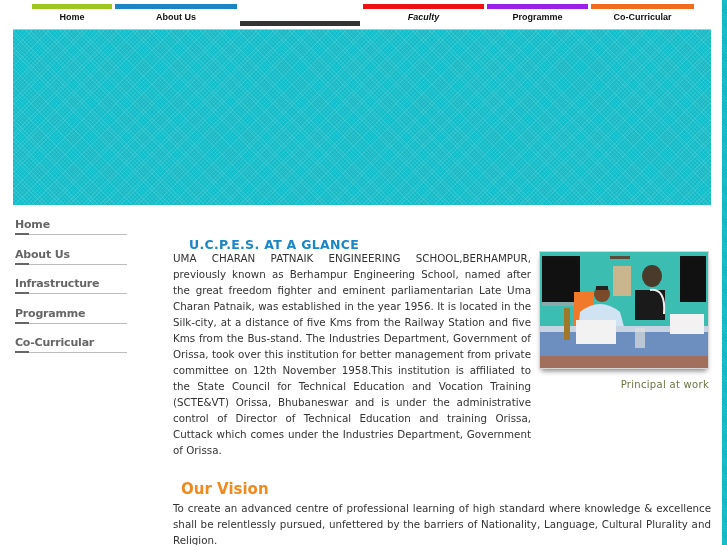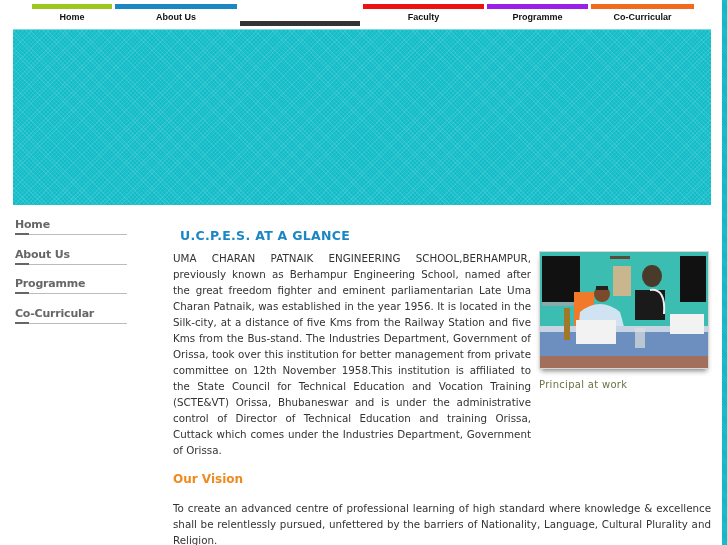--- a/index.html
+++ b/index.html
@@ -36,39 +36,39 @@
   .side-item { position:relative; height:29.5px; cursor:pointer; }
   .side-item .s-label {
     position:absolute; left:1px; top:2px;
     font-family:"DejaVu Sans", sans-serif; font-weight:bold; font-size:11px; color:#666; letter-spacing:-0.2px;
   }
   .side-item .s-line { position:absolute; left:1px; top:18px; width:112px; height:1px; background:#bcbcbc; }
   .side-item .s-accent { position:absolute; left:1px; top:17px; width:14px; height:2px; background:#666; }
   
   .content { position:absolute; left:173px; top:216px; width:538px; }
   .page-title {
-    position:absolute; left:0; top:5px; margin:7px;
+    position:absolute; left:0; top:5px; margin:16px;
     font-family:"DejaVu Sans", sans-serif; font-weight:bold; font-size:12.5px; color:#1a86c4; letter-spacing:0.3px;text-align:right;
   }
   .intro {
     position:absolute; left:0; top:34px; width:358px;
     font-size:10.3px; line-height:16px; color:#333; text-align:justify; margin:0;
   }
   .photo-wrap { position:absolute; left:366px; top:35px; width:170px; }
   .photo {
     width:168px; height:116px; position:relative; overflow:hidden;
     border:1px solid #d6d6d6; box-shadow:0 4px 5px -2px #888;
     background:linear-gradient(180deg,#2fb8ae 0%,#3cc0b5 55%,#cfd8de 56%,#b9c8d6 75%,#8aa6c4 100%);
   }
   .caption {
-    text-align:left; margin-top:10px; font-size:10px; color:#6b7342; letter-spacing:0.3px;
+    text-align:right; margin-top:10px; font-size:10px; color:#6b7342; letter-spacing:0.3px;
   }
   .vision-title {
-    position:absolute; left:0; top:256px; margin:0;
-    font-weight:bold; font-size:12px; color:#f08a1e;
+    position:absolute; left:0; top:256px; margin:8px;
+    font-weight:bold; font-size:15px; color:#f08a1e;
   }
   .vision-text {
     position:absolute; left:0; top:284px; width:538px;
     font-size:10.3px; line-height:16px; color:#333; text-align:justify; margin:0;
   }
 </style>
 </head>
 <body>
 
 <div class="right-edge"></div>
@@ -79,21 +79,21 @@
       <div class="label">Home</div>
     </div>
   <div class="tab" style="width: 122px;">
       <div class="bar" style="background: rgb(26, 134, 196);"></div>
       <div class="label">About Us</div>
     </div>
   <div class="tab" style="width: 120px; margin-top: 17px;">
       <div class="bar" style="background: rgb(51, 51, 51);"></div>
       <div class="label">Infrastructure Facilities</div>
     </div>
-  <div class="tab" style="width: 121px;">
+  <div class="tab" style="width: 121px; font-style: italic;">
       <div class="bar" style="background: rgb(238, 17, 17);"></div>
       <div class="label">Faculty</div>
     </div>
   <div class="tab" style="width: 101px;">
       <div class="bar" style="background: rgb(155, 31, 232);"></div>
       <div class="label">Programme</div>
     </div>
   <div class="tab" style="width: 103px;">
       <div class="bar" style="background: rgb(242, 107, 29);"></div>
       <div class="label">Co-Curricular</div>
@@ -103,20 +103,25 @@
 <div class="banner"></div>
 
 <aside class="sidebar">
   <div class="side-item">
       <span class="s-label">Home</span>
       <div class="s-line"></div>
       <div class="s-accent"></div>
     </div>
   <div class="side-item">
       <span class="s-label">About Us</span>
+      <div class="s-line"></div>
+      <div class="s-accent"></div>
+    </div>
+  <div class="side-item">
+      <span class="s-label">Infrastructure</span>
       <div class="s-line"></div>
       <div class="s-accent"></div>
     </div>
   <div class="side-item">
       <span class="s-label">Programme</span>
       <div class="s-line"></div>
       <div class="s-accent"></div>
     </div>
   <div class="side-item">
       <span class="s-label">Co-Curricular</span>

